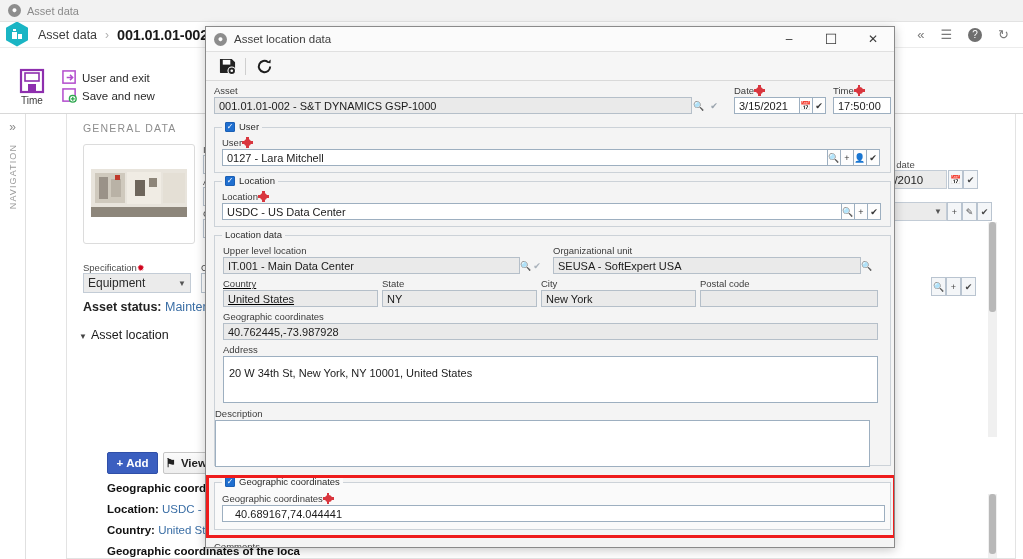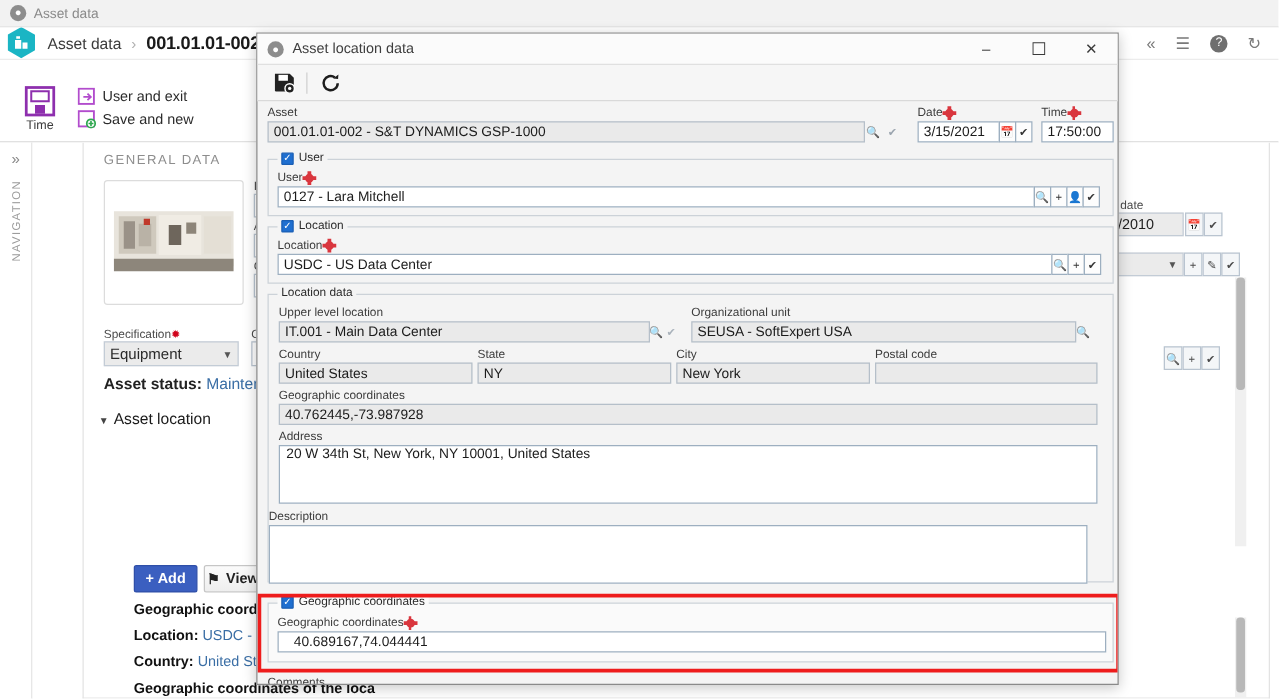--- a/index.html
+++ b/index.html
@@ -180,21 +180,21 @@
   .reqdot::before{ left:-2px; top:2.4px; width:11px; height:2.2px; }
   .reqdot::after{ left:2.4px; top:-2px; width:2.2px; height:11px; }
 
   .d-input {
     border:1px solid #9dafc0; background:#fff; height:17px; font-size:11px; color:#1b1b1b;
     padding:0 4px; display:flex; align-items:center; white-space:nowrap; overflow:hidden;
   }
   .d-input.dis { background:#eaeaea; border-color:#b5bfc9; }
   .d-textarea {
     border:1px solid #9dafc0; background:#fff; font-size:11px; color:#1b1b1b;
-    padding:0 5px; white-space:pre-wrap; overflow:hidden;
+    padding:10px 5px; white-space:pre-wrap; overflow:hidden;
   }
   .d-btn {
     width:14px; height:17px; border:1px solid #9dafc0; background:#fdfdfd;
     display:flex; align-items:center; justify-content:center; font-size:9px; color:#333;
     margin-left:-1px; flex:0 0 auto;
   }
   .d-btn.plain { border:none; background:transparent; width:16px; }
   .fieldset {
     border:1px solid #ccd2d8; position:absolute; background:transparent;
   }
@@ -517,21 +517,21 @@
         </div>
 
         <div style="position:absolute;left:338px;top:9px;width:325px;">
           <div class="d-lbl">Organizational unit</div>
           <div class="row">
             <div class="d-input dis" style="width:308px;">SEUSA - SoftExpert USA</div>
             <div class="d-btn plain" style="width:14px;color:#6d7680;">🔍</div>
           </div>
         </div>
 
-        <div style="position:absolute;left:8px;top:42px;">
+        <div style="position:absolute;left:8px;top:42px;text-decoration:underline;">
           <div class="d-lbl">Country</div>
           <div class="d-input dis" style="width:155px;">United States</div>
         </div>
         <div style="position:absolute;left:326px;top:42px;">
           <div class="d-lbl">City</div>
           <div class="d-input dis" style="width:155px;">New York</div>
         </div>
         <div style="position:absolute;left:167px;top:42px;">
           <div class="d-lbl">State</div>
           <div class="d-input dis" style="width:155px;">NY</div>

